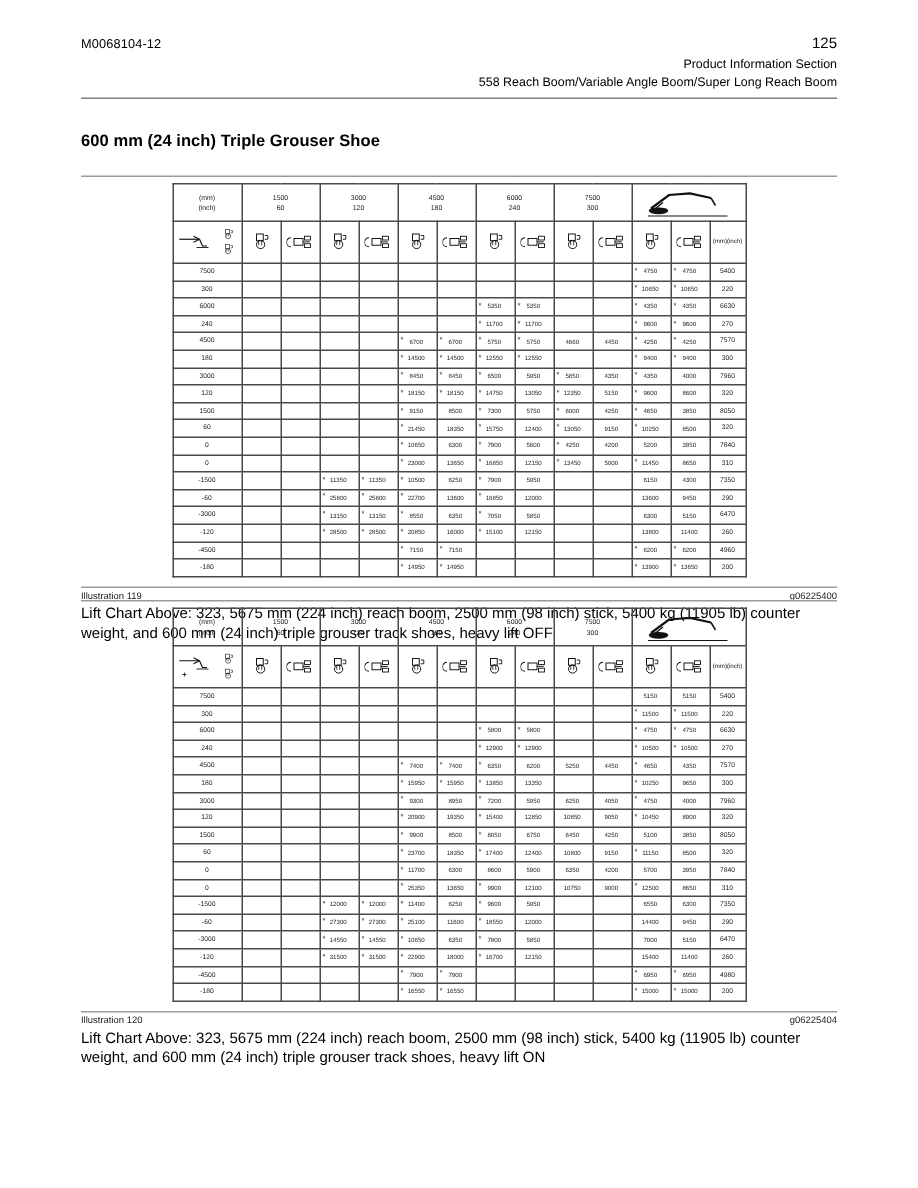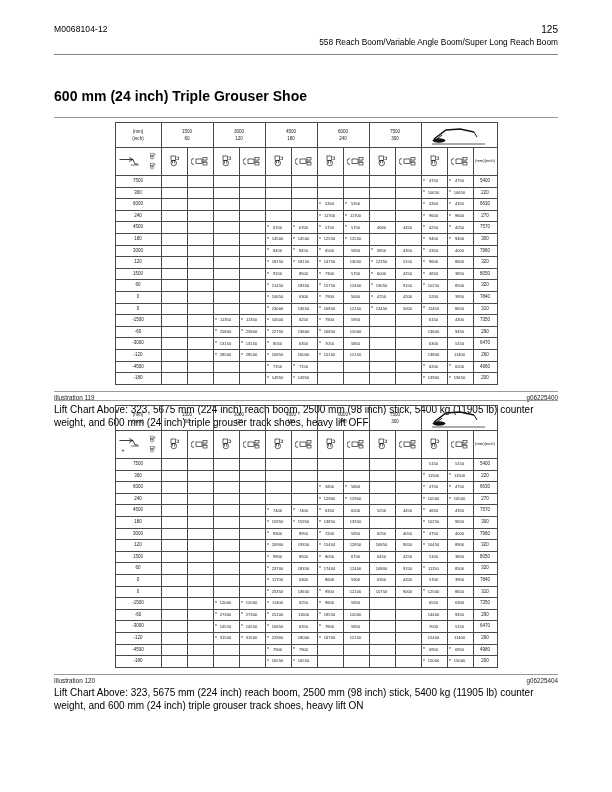--- a/index.html
+++ b/index.html
@@ -14,21 +14,21 @@
 
   
   .hdr{position:absolute;left:54px;top:24px;width:504px;}
   .hdr-row1{display:flex;justify-content:space-between;align-items:flex-start;}
   .doc-id{font-size:8.5px;letter-spacing:.1px;}
   .page-no{font-size:10px;font-weight:normal;}
   .hdr-right{text-align:right;font-size:8.3px;line-height:11.5px;margin-top:2px;}
   .hdr-rule{margin-top:5px;border-top:1.6px solid #808080;width:504px;}
 
   
-  .sect-title{position:absolute;left:54px;top:88px;font-size:14px;font-weight:bold;letter-spacing:.05px;}
+  .sect-title{position:absolute;left:54px;top:88px;font-size:11px;font-weight:bold;letter-spacing:.05px;}
 
   
   .block{position:absolute;left:54px;width:504px;}
   .block-top-rule{border-top:1.1px solid #9a9a9a;width:504px;}
   .block1{top:117px;}
   .block2{top:400px;}
 
   .tablewrap{display:flex;justify-content:center;margin-top:4px;}
 
   table.lift{
@@ -76,20 +76,21 @@
 <body>
 
 <div class="page">
 
   <div class="hdr">
     <div class="hdr-row1">
       <div class="doc-id">M0068104-12</div>
       <div class="page-no">125</div>
     </div>
     <div class="hdr-right">
+      <div>Product Information Section</div>
       <div>558 Reach Boom/Variable Angle Boom/Super Long Reach Boom</div>
     </div>
     <div class="hdr-rule"></div>
   </div>
 
   <div class="sect-title">600 mm  (24 inch) Triple Grouser Shoe</div>
 
   <div class="block block1">
     <div class="block-top-rule"></div>
     <div class="tablewrap">

